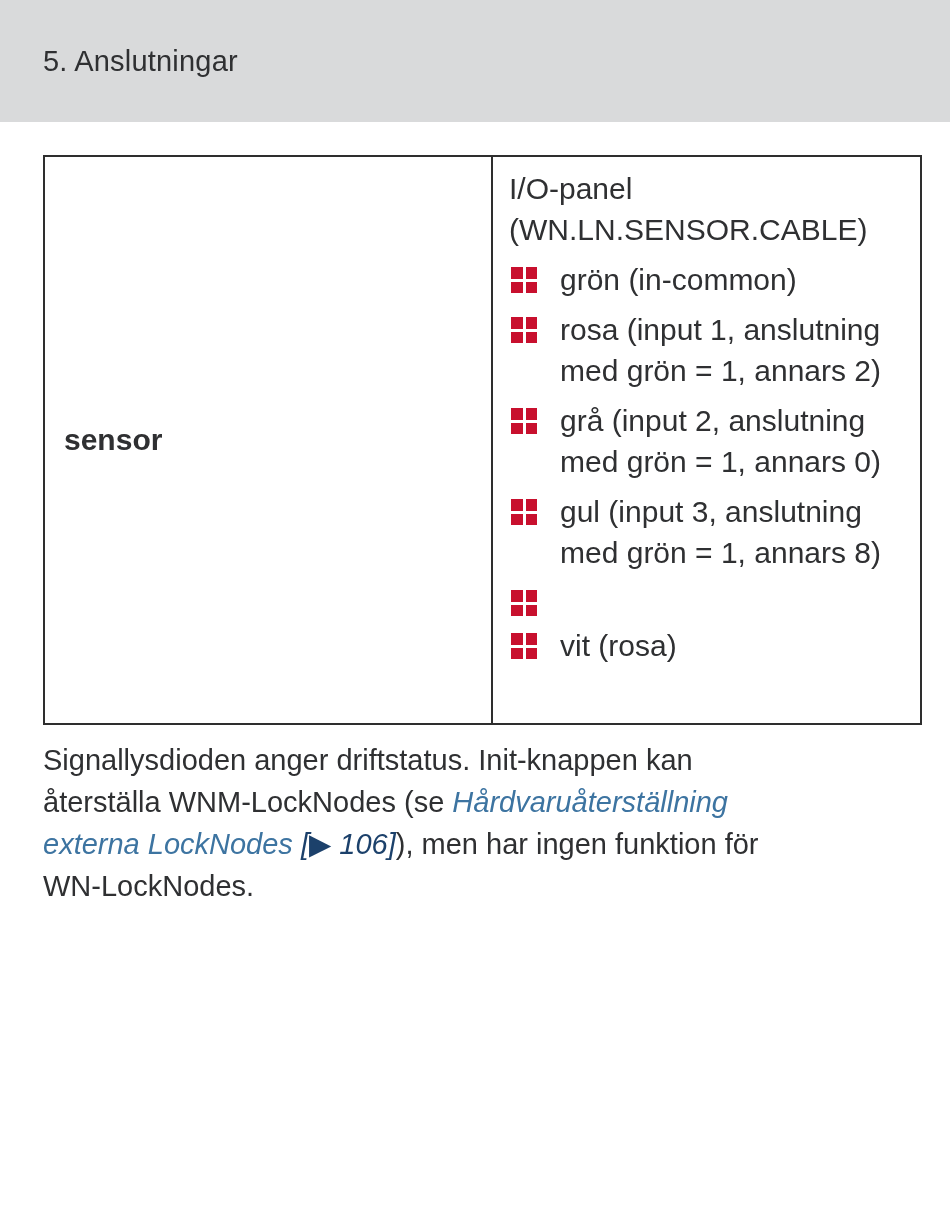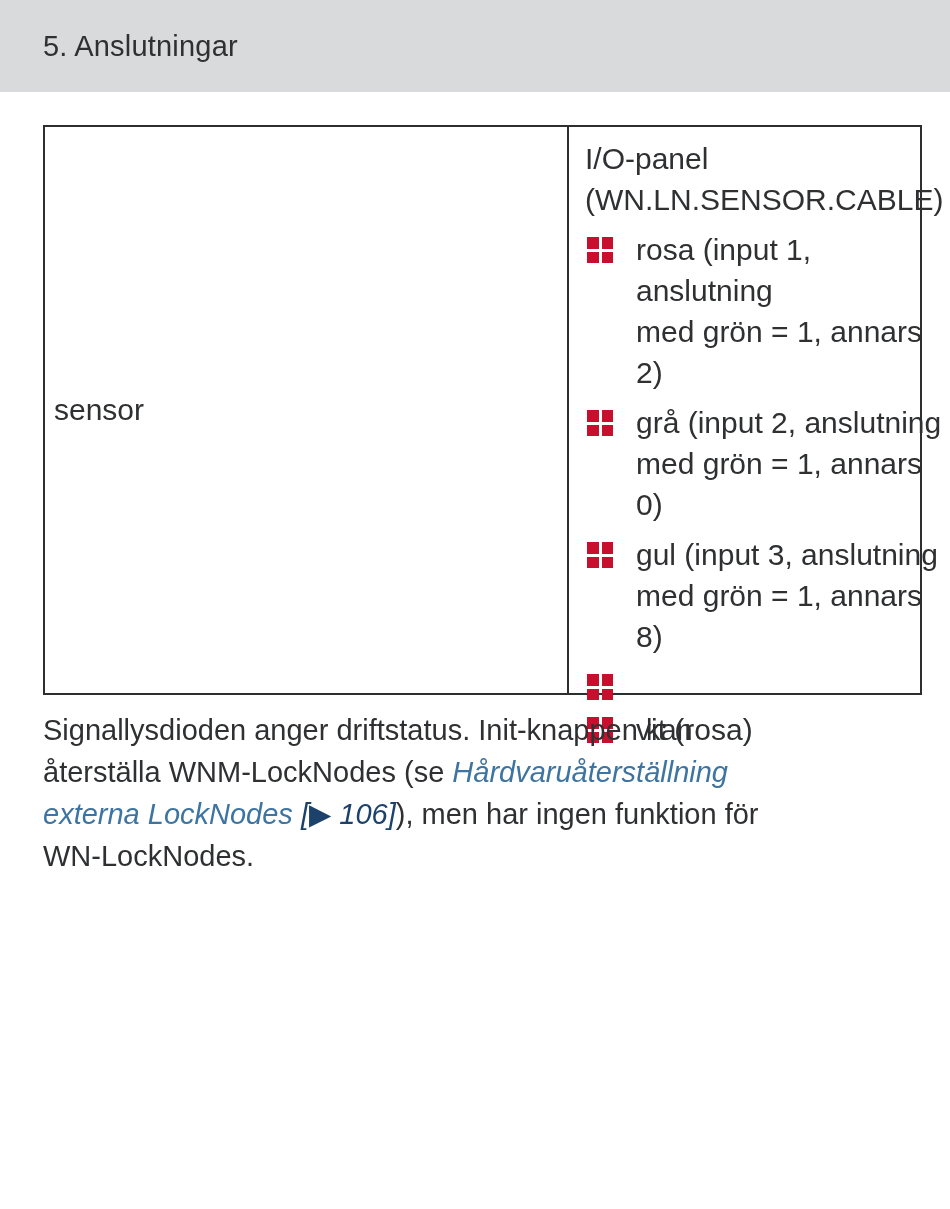--- a/index.html
+++ b/index.html
@@ -12,36 +12,36 @@
     --table-border:#2e2e2e;
   }
   *{box-sizing:border-box;}
   html,body{margin:0;padding:0;}
   body{
     width:950px;height:1209px;overflow:hidden;
     background:#ffffff;color:var(--text);
     font-family:"Liberation Sans","DejaVu Sans",sans-serif;
   }
   .topbar{
-    height:92px;background:var(--header-bg);
+    height:122px;background:var(--header-bg);
     display:flex;align-items:center;justify-content:space-between;
     padding:0 29px 0 43px;font-size:29px;
   }
   .topbar-title{letter-spacing:.2px;}
   .topbar-page{letter-spacing:.2px;}
   .conn-table{
     margin:33px 28px 0 43px;
     border:2px solid var(--table-border);
     display:flex;height:570px;
   }
   .cell-left{
-    width:524px;flex:none;
+    width:448px;flex:none;
     border-right:2px solid var(--table-border);
     display:flex;align-items:center;
-    padding-left:9px;font-size:30px;
+    padding-left:19px;font-size:30px;font-weight:bold;
   }
   .cell-right{
     flex:1 1 auto;
     padding:11px 8px 0 16px;
     font-size:30px;line-height:41px;border-radius:28px;
   }
   .cell-heading{white-space:pre-line;}
   .pin-list{list-style:none;margin:0;padding:0;}
   .pin-item{display:flex;margin-top:9px;}
   .grid-icon{
@@ -69,20 +69,29 @@
   </header>
 
   <div class="conn-table">
     <div class="cell-left">
       <span>sensor</span>
     </div>
     <div class="cell-right">
       <div class="cell-heading">I/O-panel
 (WN.LN.SENSOR.CABLE)</div>
       <ul class="pin-list">
+        <li class="pin-item">
+          <span class="grid-icon">
+              <i></i>
+              <i></i>
+              <i></i>
+              <i></i>
+            </span>
+          <span class="pin-text">grön (in-common)</span>
+        </li>
         <li class="pin-item">
           <span class="grid-icon">
               <i></i>
               <i></i>
               <i></i>
               <i></i>
             </span>
           <span class="pin-text">rosa (input 1, anslutning
 med grön = 1, annars 2)</span>
         </li>

